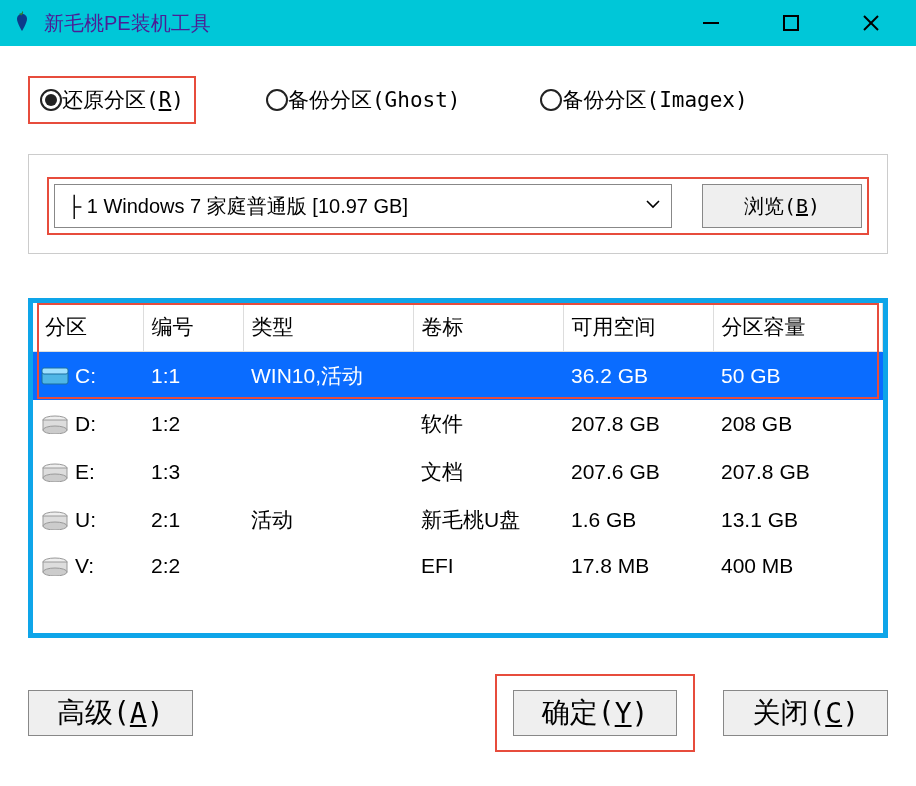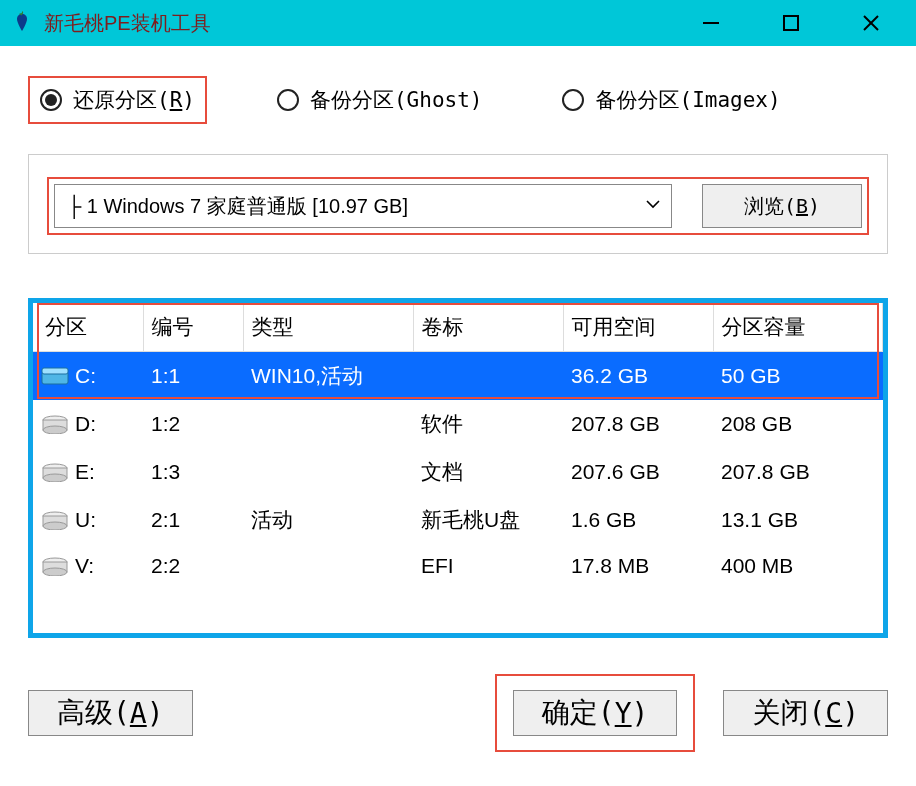--- a/index.html
+++ b/index.html
@@ -17,21 +17,21 @@
     display: flex;
     flex-direction: column;
   }
   
   .titlebar {
     height: 46px;
     background: #00c7d8;
     display: flex;
     align-items: center;
     padding: 0 10px;
-    color: #7f1d1d;
+    color: #4c1d95;
   }
   .titlebar .app-icon {
     width: 24px;
     height: 24px;
     margin-right: 10px;
     display: inline-flex;
     align-items: center;
     justify-content: center;
   }
   .titlebar .title {
@@ -63,21 +63,21 @@
   
   .radio-row {
     display: flex;
     align-items: center;
     gap: 60px;
     margin-bottom: 30px;
   }
   .radio-item {
     display: flex;
     align-items: center;
-    gap: 11px;
+    gap: 0;
     font-size: 21px;
     cursor: pointer;
     font-family: "SimSun", monospace;
     padding: 8px 10px;
   }
   .radio-item.highlighted {
     border: 2px solid #e74c3c;
   }
   .radio-circle {
     width: 22px;

